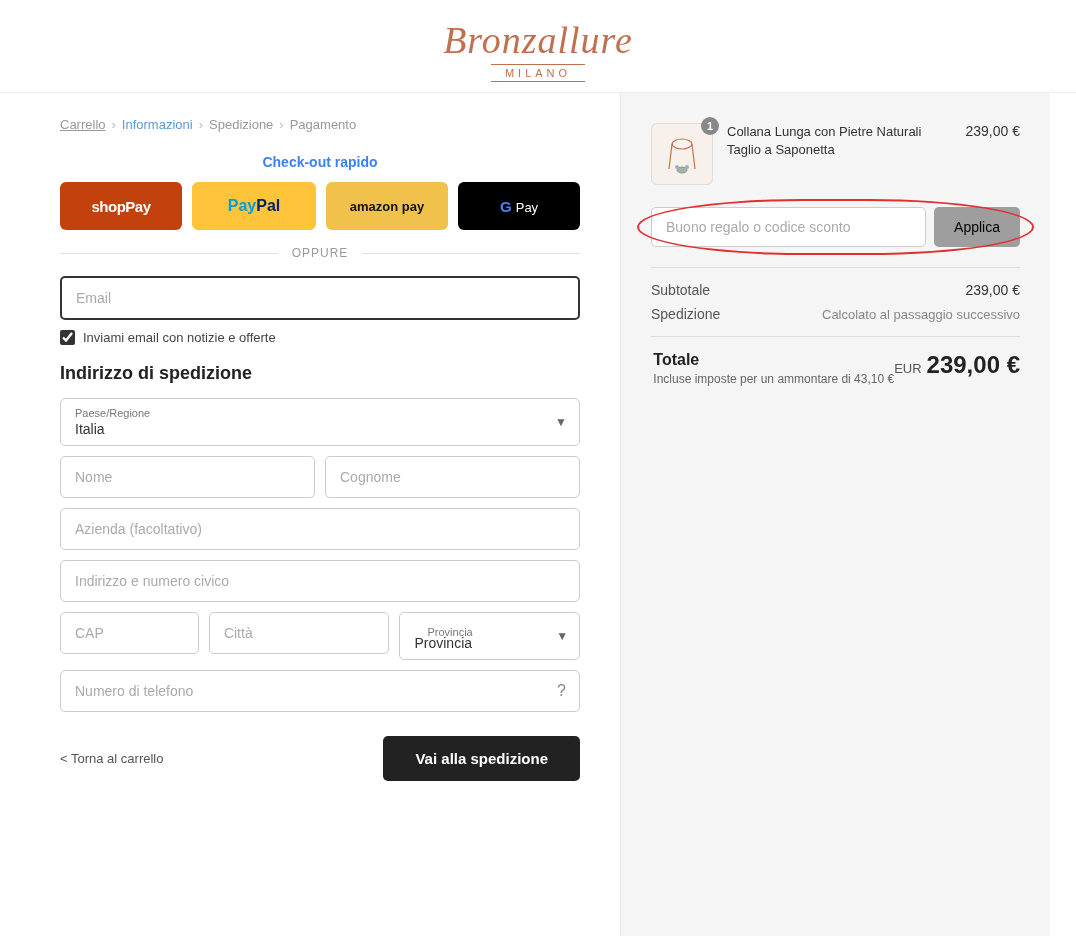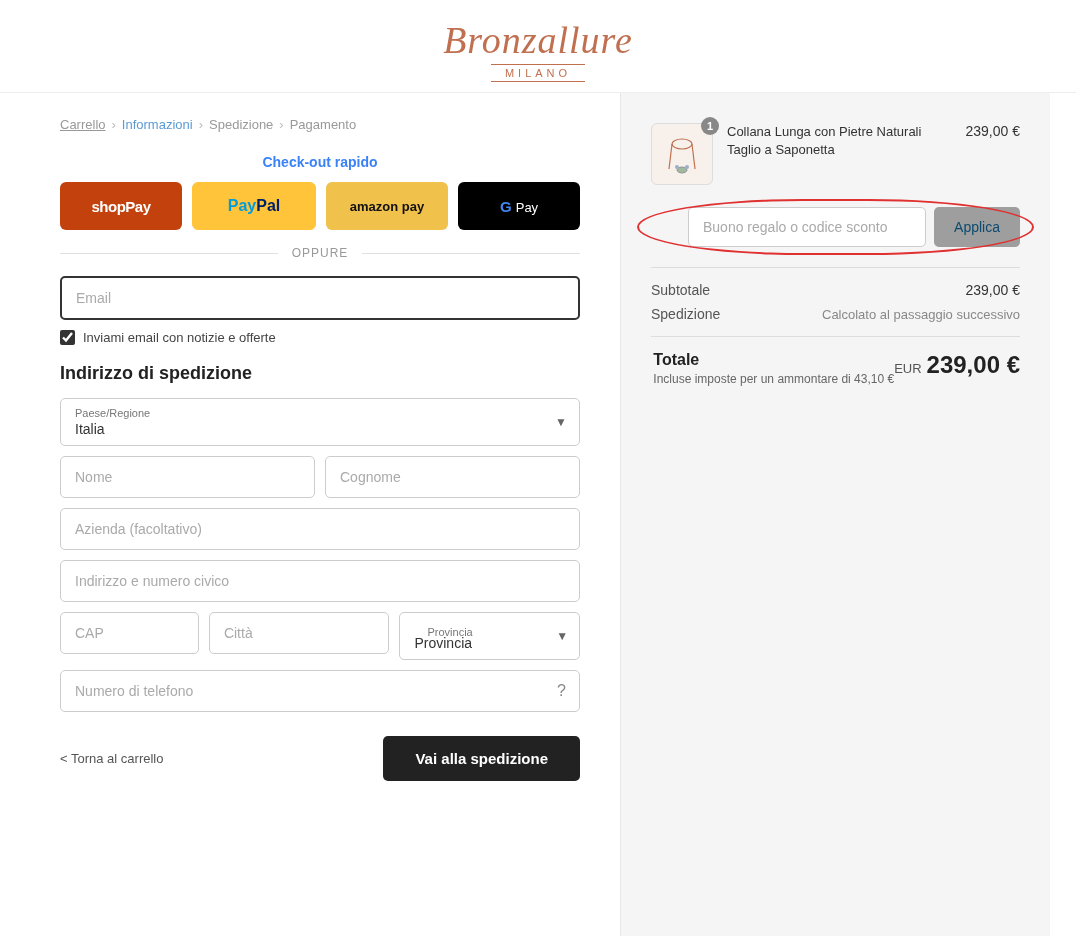--- a/index.html
+++ b/index.html
@@ -81,24 +81,24 @@
     .product-img-wrap { position: relative; flex-shrink: 0; }
     .product-img { width: 62px; height: 62px; border: 1px solid #ddd; border-radius: 6px; background: #f8f0eb; display: flex; align-items: center; justify-content: center; overflow: hidden; }
     .product-badge { position: absolute; top: -6px; right: -6px; background: #888; color: #fff; font-size: 11px; width: 18px; height: 18px; border-radius: 50%; display: flex; align-items: center; justify-content: center; font-weight: 600; }
     .product-info { flex: 1; }
     .product-name { font-size: 13px; color: #333; line-height: 1.4; }
     .product-price { font-size: 14px; color: #333; font-weight: 500; white-space: nowrap; }
 
     
     .coupon-area { position: relative; margin-bottom: 20px; }
     .coupon-oval { position: absolute; top: -8px; left: -14px; right: -14px; bottom: -8px; border: 2.5px solid #e03030; border-radius: 50% / 60%; pointer-events: none; z-index: 2; }
-    .coupon-row { display: flex; gap: 8px; margin-left: 37px; }
+    .coupon-row { display: flex; gap: 8px; }
     .coupon-input { flex: 1; border: 1px solid #ccc; border-radius: 5px; padding: 11px 14px; font-size: 14px; color: #555; background: #fff; outline: none; }
     .coupon-input::placeholder { color: #aaa; }
-    .apply-btn { background: #9e9e9e; color: #0c4a6e; border: none; border-radius: 5px; padding: 11px 20px; font-size: 14px; font-weight: 500; cursor: pointer; white-space: nowrap; }
+    .apply-btn { background: #9e9e9e; color: #000000; border: none; border-radius: 5px; padding: 11px 20px; font-size: 14px; font-weight: 500; cursor: pointer; white-space: nowrap; }
 
     
     .summary-row { display: flex; justify-content: space-between; align-items: center; margin-bottom: 8px; font-size: 14px; }
     .summary-label { color: #555; }
     .summary-value { color: #333; }
     .summary-note { color: #888; font-size: 13px; }
 
     .divider-hr { border: none; border-top: 1px solid #ddd; margin: 14px 0; }
 
     .total-row { display: flex; justify-content: flex-end; align-items: flex-start; }

